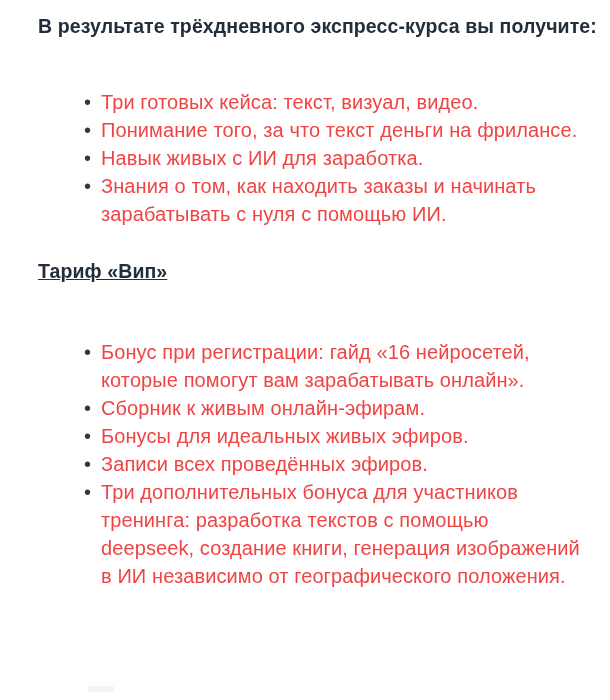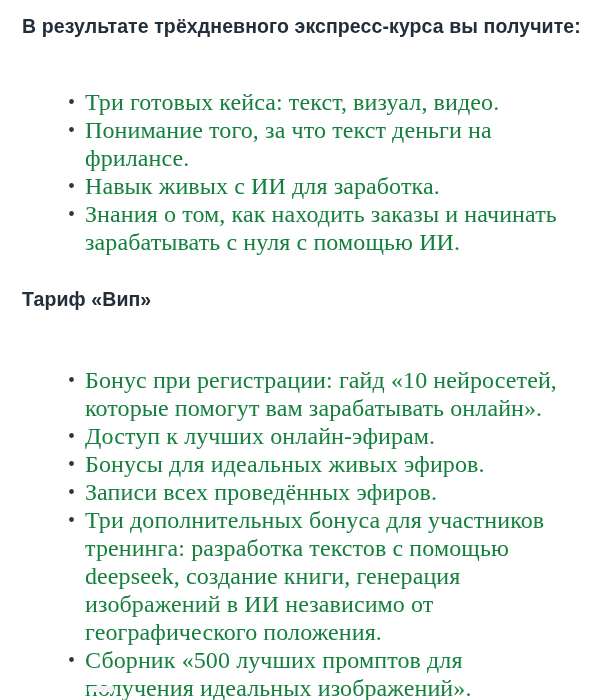--- a/index.html
+++ b/index.html
@@ -8,56 +8,56 @@
   }
   body {
     width: 610px;
     height: 700px;
     background: #ffffff;
     overflow: hidden;
     font-family: "Liberation Sans", sans-serif;
     position: relative;
   }
   .page {
-    padding: 13px 0 0 22px;
+    padding: 13px 0 0 38px;
     box-sizing: border-box;
     width: 610px;
     height: 700px;
   }
   .heading {
     margin: 0;
     font-size: 19.5px;
     line-height: 26px;
     font-weight: 700;
     color: #222e3a;
     letter-spacing: 0.1px;
     white-space: nowrap;
   }
   .heading.tariff {
     margin-top: 30px;
+    text-decoration: underline;
   }
   ul.bullets {
     list-style: none;
     margin: 0;
     padding: 0 0 0 63px;
   }
   ul.bullets.first {
     margin-top: 49px;
   }
   ul.bullets.second {
     margin-top: 54px;
   }
   ul.bullets li {
     position: relative;
-    font-size: 24px;
+    font-size: 20px;
     line-height: 28px;
-    color: #15803d;
+    color: #ef4444;
     max-width: 484px;
     letter-spacing: 0.1px;
-    font-family: Liberation Serif, serif;
   }
   ul.bullets li::before {
     content: "\2022";
     position: absolute;
     left: -17px;
     top: 0;
     color: #2f3740;
     font-size: 20px;
     line-height: 28px;
   }
@@ -81,23 +81,22 @@
   <ul class="bullets first">
     <li>Три готовых кейса: текст, визуал, видео.</li>
     <li>Понимание того, за что текст деньги на фрилансе.</li>
     <li>Навык живых с ИИ для заработка.</li>
     <li>Знания о том, как находить заказы и начинать зарабатывать с нуля с помощью ИИ.</li>
   </ul>
 
   <h2 class="heading tariff">Тариф «Вип»</h2>
 
   <ul class="bullets second">
-    <li>Бонус при регистрации: гайд «10 нейросетей, которые помогут вам зарабатывать онлайн».</li>
-    <li>Доступ к лучших онлайн-эфирам.</li>
+    <li>Бонус при регистрации: гайд «16 нейросетей, которые помогут вам зарабатывать онлайн».</li>
+    <li>Сборник к живым онлайн-эфирам.</li>
     <li>Бонусы для идеальных живых эфиров.</li>
     <li>Записи всех проведённых эфиров.</li>
     <li>Три дополнительных бонуса для участников тренинга: разработка текстов с помощью deepseek, создание книги, генерация изображений в ИИ независимо от географического положения.</li>
-    <li>Сборник «500 лучших промптов для получения идеальных изображений».</li>
   </ul>
 
 </div>
 
 <div class="clipped-fragment"></div>
 
 </body></html>

